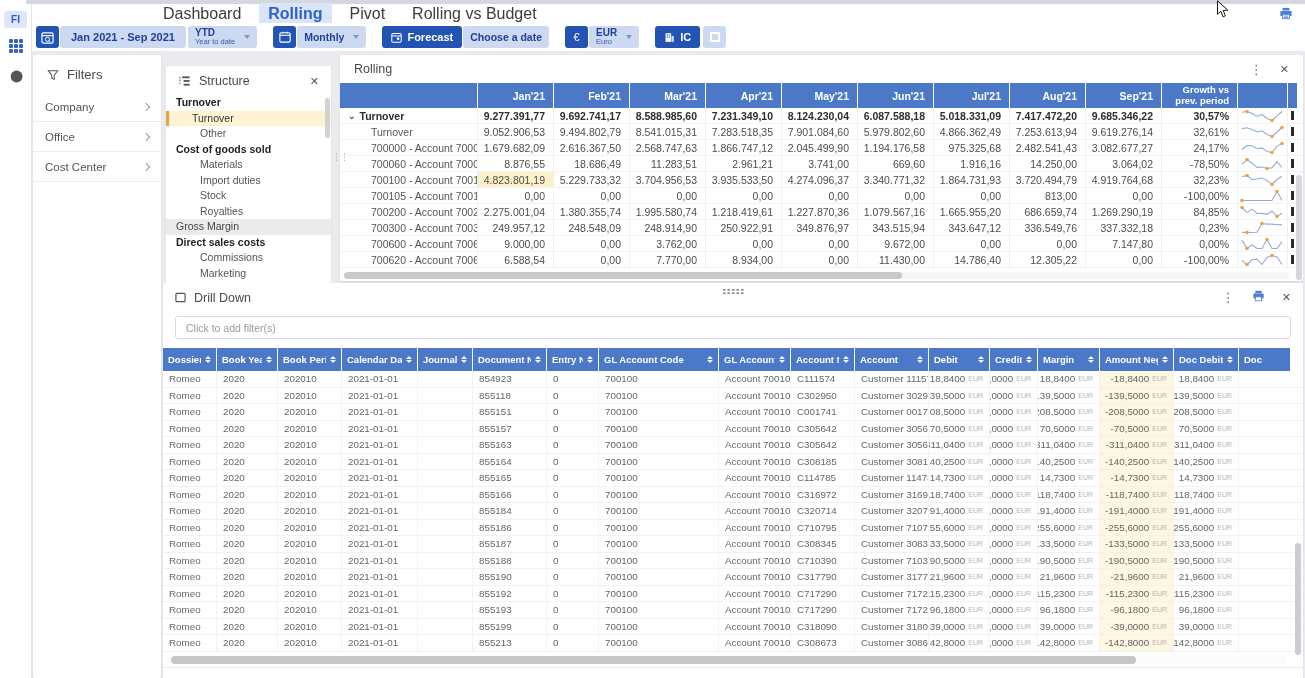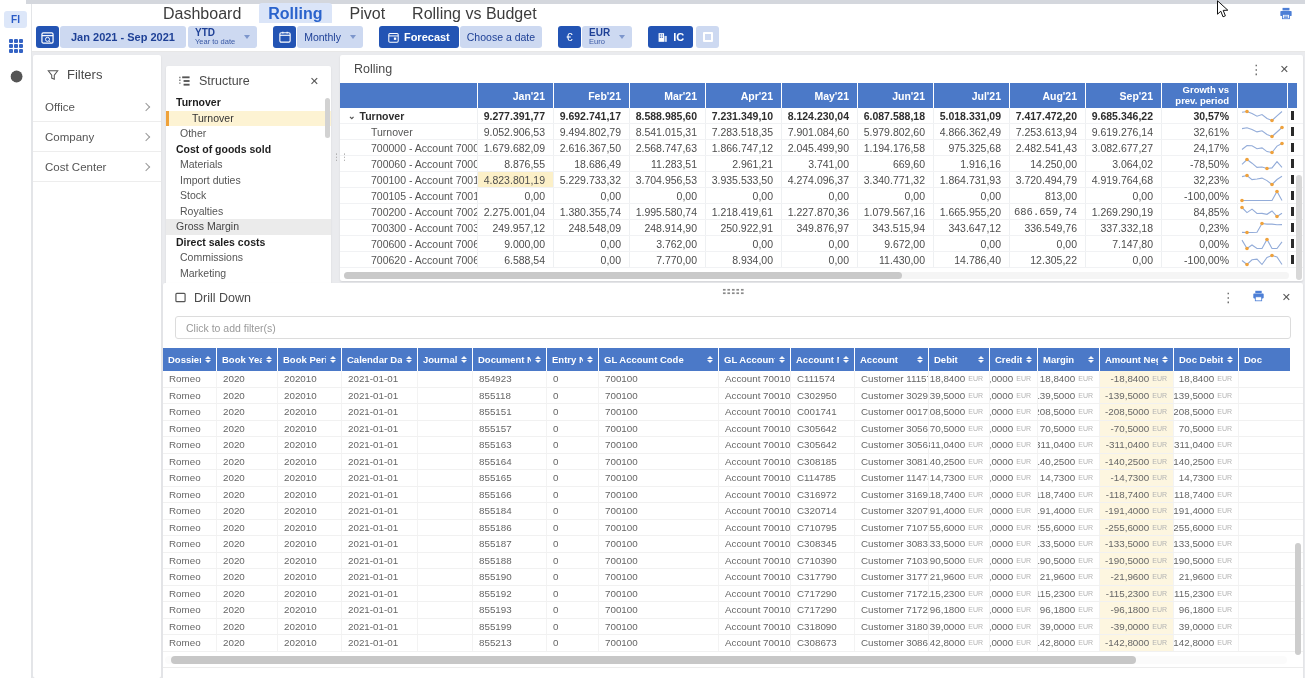--- a/index.html
+++ b/index.html
@@ -29,21 +29,21 @@
   .tb-group { display:flex; align-items:center; margin-right:14px; }
   .icon-btn-dark { width:23px; height:22px; background:#2354b4; border-radius:3px; color:#fff;
                    display:flex; align-items:center; justify-content:center; margin-right:1px; flex:none; font-size:11px; }
   .pill-light { background:#cdd9f1; color:#1e4096; border-radius:3px; height:22px; display:flex; align-items:center;
                 padding:0 11px; font-size:11px; font-weight:bold; margin-right:2px; white-space:nowrap; }
   .dd-light { background:#cdd9f1; color:#1e4096; border-radius:3px; height:22px; display:flex; align-items:center;
               padding:0 7px; margin-right:2px; white-space:nowrap; }
   .dd-txt { display:flex; flex-direction:column; line-height:1.05; }
   .dd-main { font-size:10px; font-weight:bold; }
   .dd-sub { font-size:7.5px; opacity:.85; }
-  .dd-single { font-size:10.5px; font-weight:normal; }
+  .dd-single { font-size:10.5px; font-weight:bold; }
   .chev-dn { width:0; height:0; border-left:3.5px solid transparent; border-right:3.5px solid transparent;
              border-top:4px solid #7d96cc; margin-left:9px; }
   .btn-dark { background:#2354b4; color:#fff; height:22px; border-radius:3px; display:flex; align-items:center;
               gap:5px; padding:0 9px; font-size:11px; font-weight:bold; margin-right:1px; white-space:nowrap; }
   .check-btn { width:23px; height:22px; background:#cdd9f1; border-radius:3px; display:flex; align-items:center;
                justify-content:center; margin-left:2px; }
   .check-btn i { width:10px; height:10px; border:2px solid #fff; border-radius:1px; display:block; }
 
   
   .panel { position:absolute; background:#fff; box-shadow:0 1px 2px rgba(0,0,0,.10); border-radius:2px; }
@@ -57,21 +57,21 @@
   #filters-panel .panel-title { padding:12px 14px 10px 14px; font-size:13px; gap:8px; }
   .f-item { height:30px; display:flex; align-items:center; padding:0 12px; font-size:11.5px; color:#555;
             border-bottom:1px solid #ededed; }
   .f-item:first-of-type { border-top:1px solid #ededed; }
   .chev-r { margin-left:auto; width:6px; height:6px; border-right:1.4px solid #9a9a9a; border-bottom:1.4px solid #9a9a9a;
             transform:rotate(-45deg); }
 
   
   #structure-panel { left:166px; top:66px; width:165px; height:226px; overflow:hidden; }
   #structure-panel .panel-title { padding:8px 12px 7px 12px; gap:8px; }
-  .s-row { height:15.5px; line-height:15.5px; font-size:10.5px; color:#555; padding-left:14px; white-space:nowrap;
+  .s-row { height:15.5px; line-height:15.5px; font-size:10.5px; color:#555; padding-left:34px; white-space:nowrap;
            overflow:hidden; cursor:default; }
   .s-group { font-weight:bold; color:#1e1e1e; padding-left:10px; }
   .s-flat { padding-left:10px; background:#ebebeb; color:#444; }
   .s-row.sel { background:#fdf3d3; border-left:3px solid #efa23a; padding-left:23px; color:#333; }
   .s-scroll { position:absolute; right:1px; top:32px; width:5px; height:40px; background:#d2d2d2; border-radius:3px; }
 
   
   #rolling-panel { left:340px; top:55px; width:963px; height:226px; overflow:hidden; }
   #rolling-panel .panel-title { padding:7px 14px 6px 14px; }
   .roll-header { display:flex; height:25px; margin-top:1px; }
@@ -254,25 +254,25 @@
   </div>
 
   <div class="panel" id="filters-panel">
     <div class="panel-title">
       <svg width="12" height="12" viewBox="0 0 14 14">
           <path d="M1.5 2 H12.5 L8.5 7.2 V12 L5.5 10.6 V7.2 Z" fill="none" stroke="#555" stroke-width="1.2"></path>
         </svg>
       <span>Filters</span>
     </div>
     <div class="f-item">
-      <span>Office</span>
+      <span>Company</span>
       <span class="chev-r"></span>
     </div>
     <div class="f-item">
-      <span>Company</span>
+      <span>Office</span>
       <span class="chev-r"></span>
     </div>
     <div class="f-item">
       <span>Cost Center</span>
       <span class="chev-r"></span>
     </div>
   </div>
 
   <div class="panel" id="structure-panel">
     <div class="panel-title">
@@ -487,21 +487,21 @@
           <div class="rc label" style="width: 137px; padding-left: 31px;">
             <span>700200 - Account 700200</span>
           </div>
           <div class="rc" style="width: 76px;">2.275.001,04</div>
           <div class="rc" style="width: 76px;">1.380.355,74</div>
           <div class="rc" style="width: 76px;">1.995.580,74</div>
           <div class="rc" style="width: 76px;">1.218.419,61</div>
           <div class="rc" style="width: 76px;">1.227.870,36</div>
           <div class="rc" style="width: 76px;">1.079.567,16</div>
           <div class="rc" style="width: 76px;">1.665.955,20</div>
-          <div class="rc" style="width: 76px; font-family: Liberation Mono, monospace;">686.659,74</div>
+          <div class="rc" style="width: 76px;">686.659,74</div>
           <div class="rc" style="width: 76px;">1.269.290,19</div>
           <div class="rc" style="width: 76px;">84,85%</div>
           <div class="rc spark" style="width: 50px;">
             <svg width="46" height="14">
               <polyline points="3.0,2.5 8.0,7.6 13.0,4.1 18.0,8.5 23.0,8.4 28.0,9.3 33.0,6.0 38.0,11.5 43.0,8.2" fill="none" stroke="#93acd9" stroke-width="1.1"></polyline>
               <circle cx="3.0" cy="2.5" r="1.8" fill="#efa23d"></circle>
               <circle cx="38.0" cy="11.5" r="1.8" fill="#efa23d"></circle>
             </svg>
           </div>
           <div class="rc partial" style="width: 10px;">

